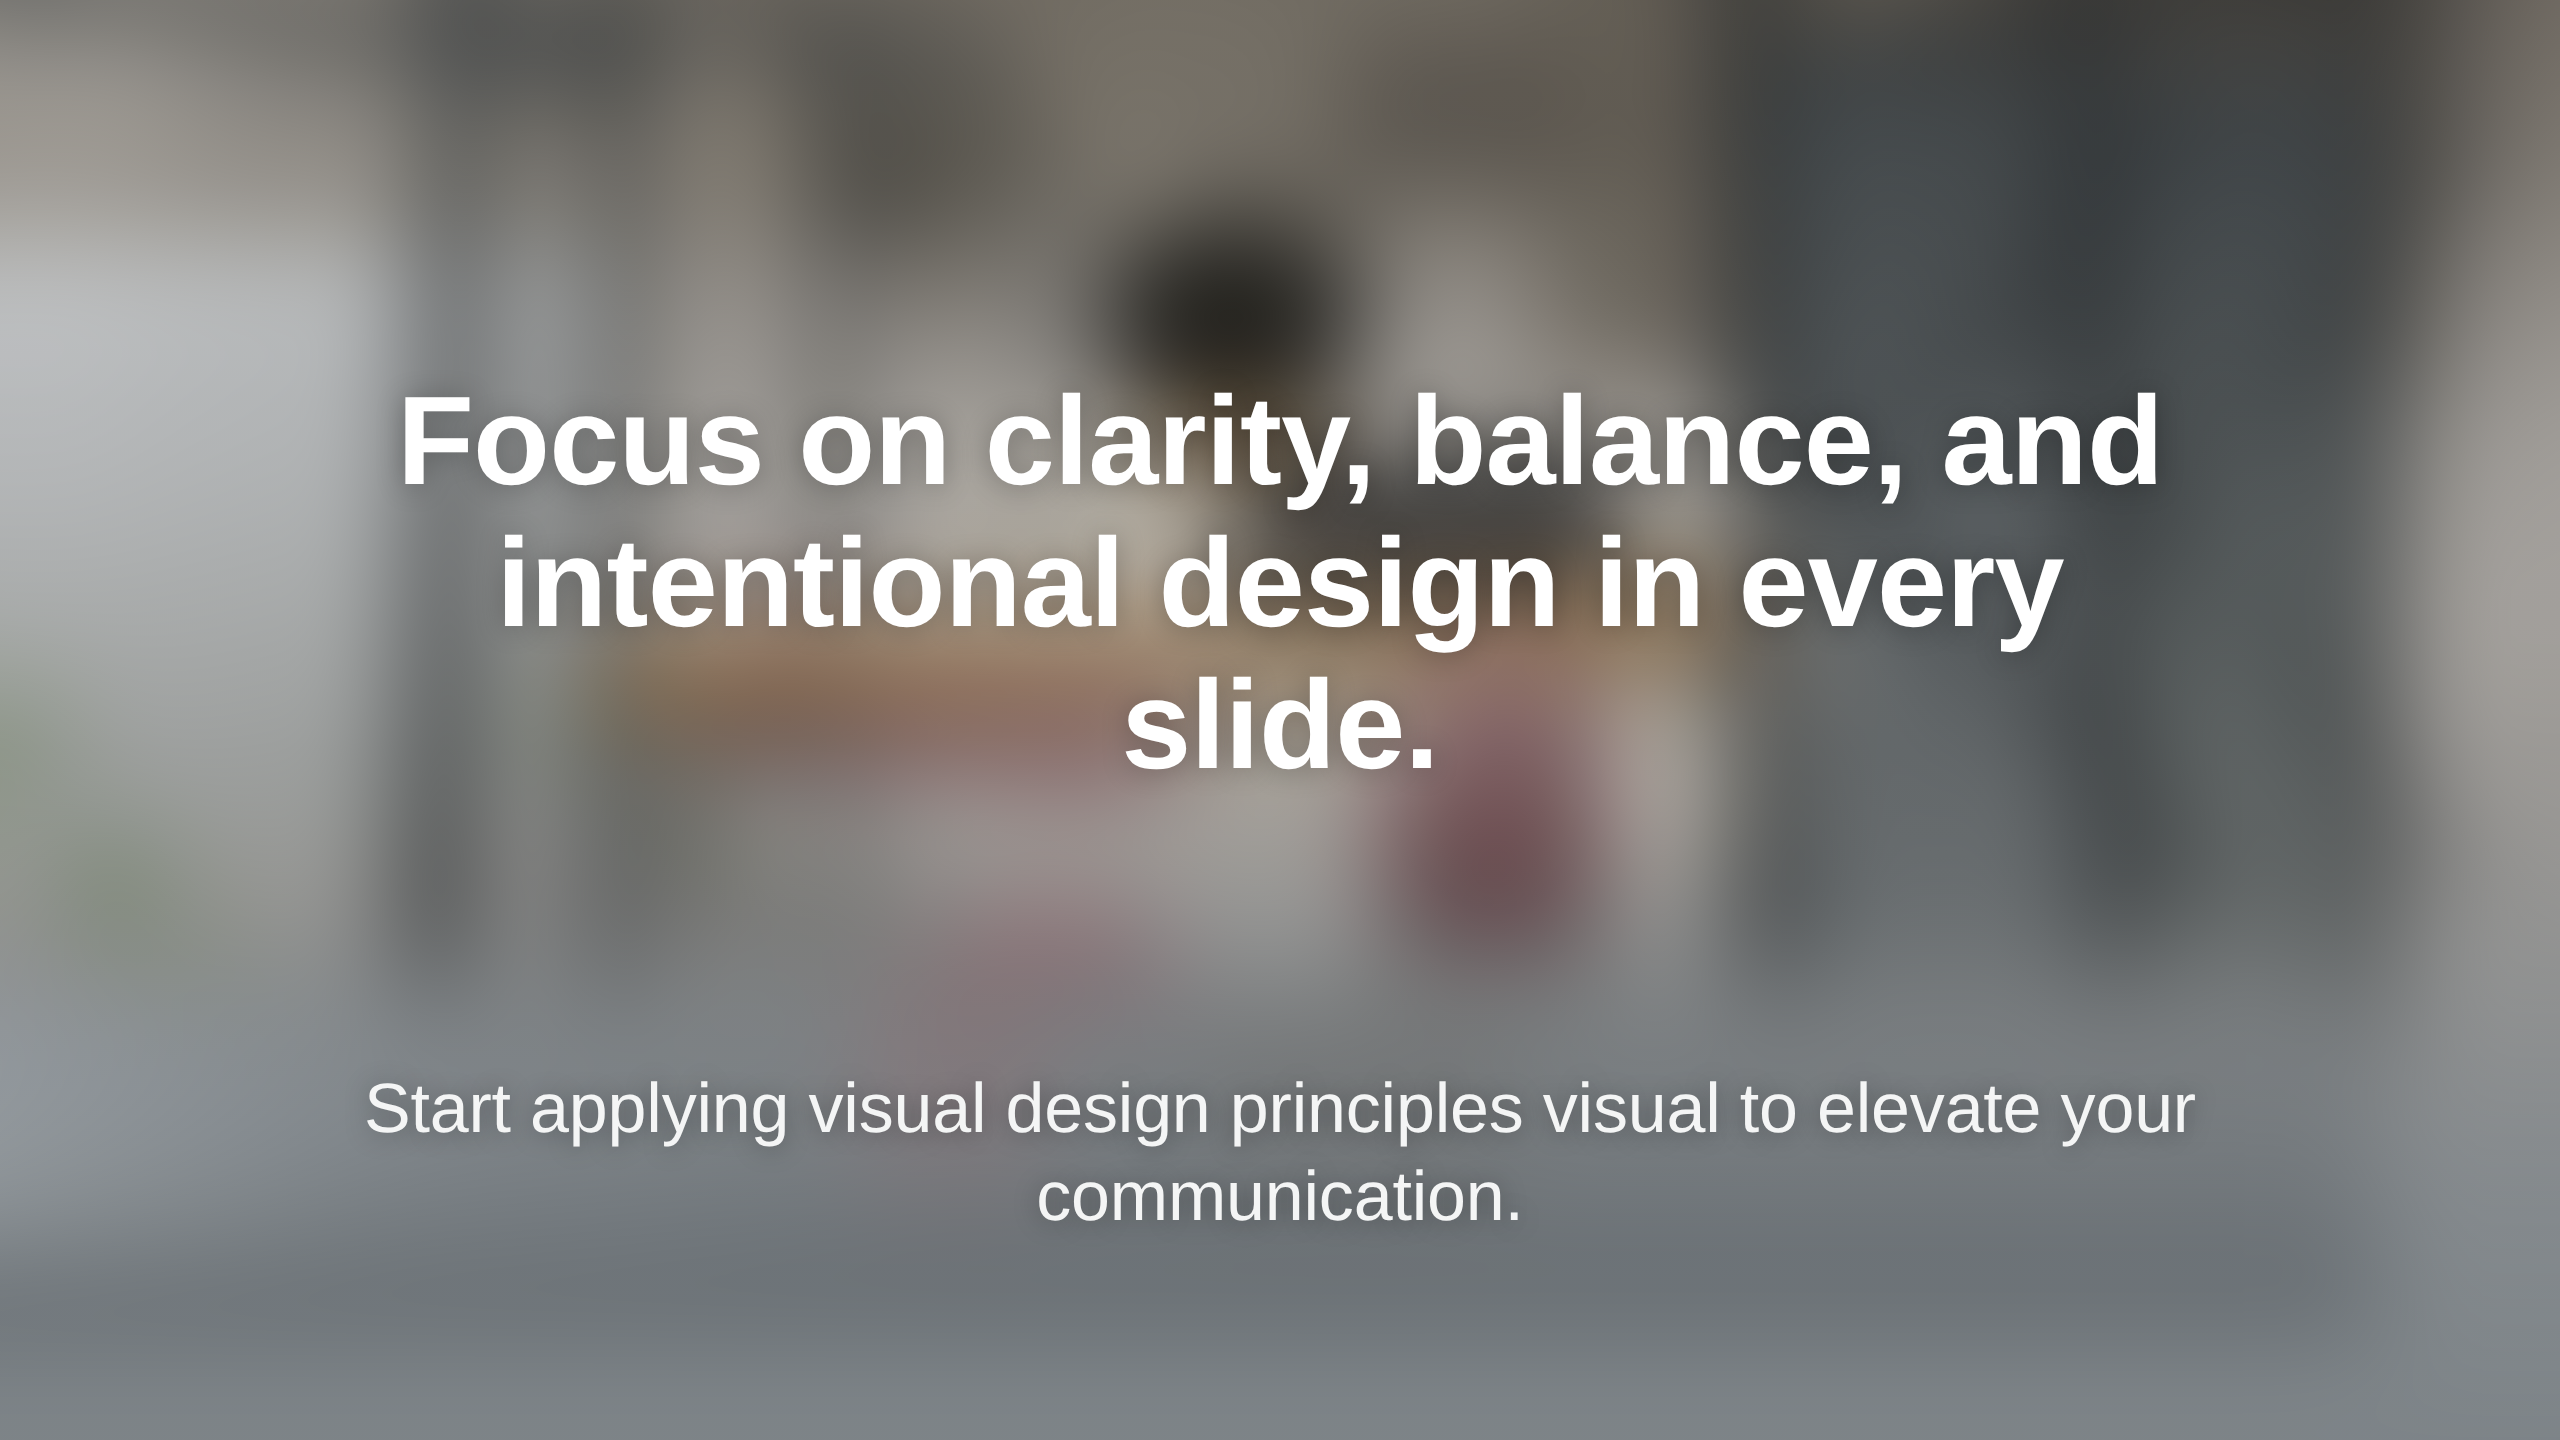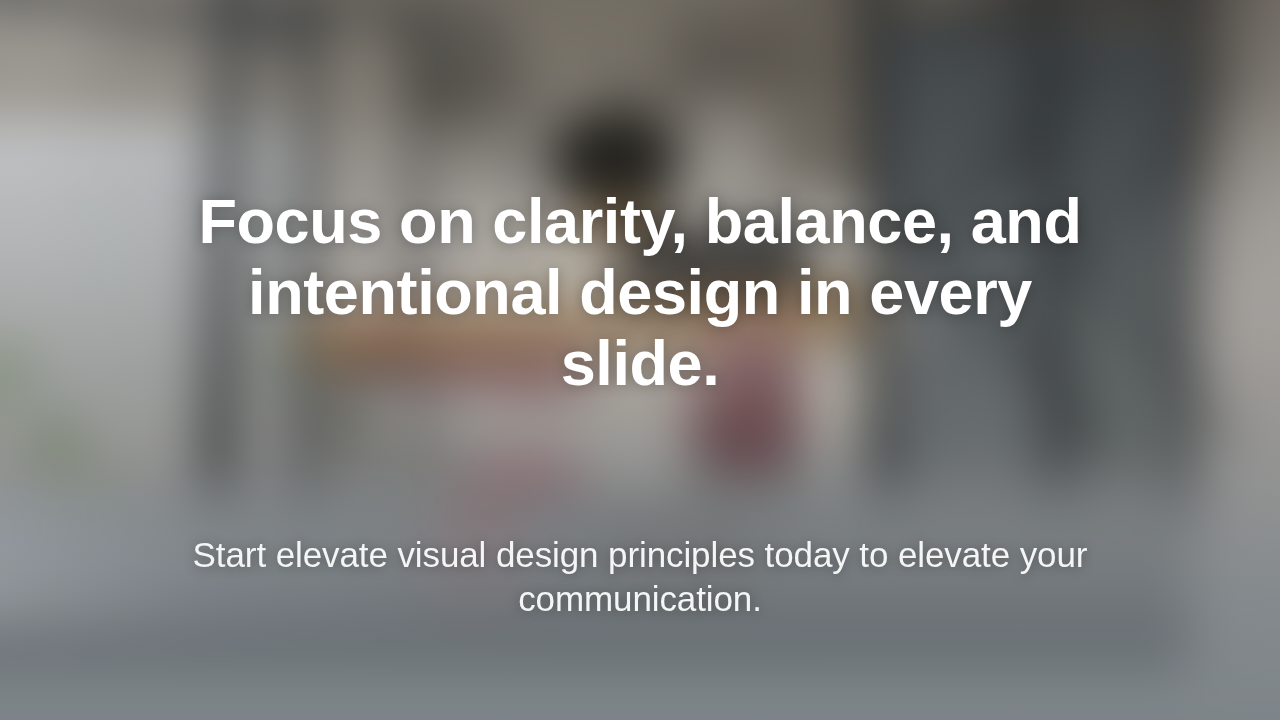--- a/index.html
+++ b/index.html
@@ -510,16 +510,16 @@
 
     <div class="layer bloom-left"></div>
     <div class="layer bloom-mid"></div>
     <div class="layer vignette-right"></div>
   </div>
 
   <div class="scrim"></div>
 
   <div class="content">
     <h1 class="headline">Focus on clarity, balance, and intentional design in every slide.</h1>
-    <p class="subhead">Start elevate visual design principles today to elevate your communication.</p>
+    <p class="subhead">Start applying visual design principles visual to elevate your communication.</p>
   </div>
 
 </div>
 
 </body></html>

